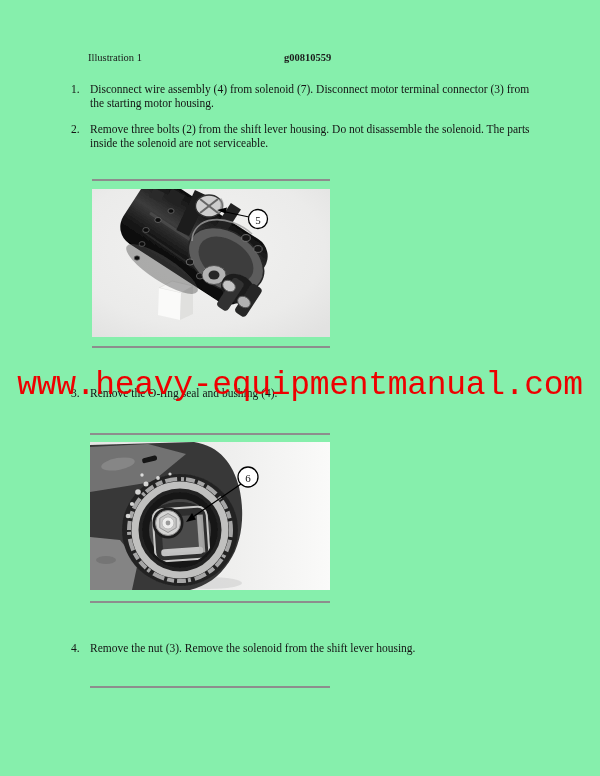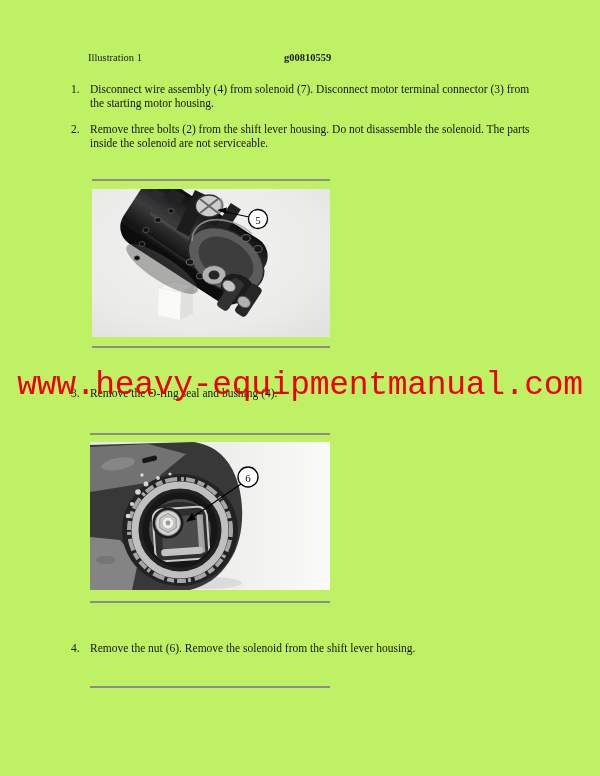--- a/index.html
+++ b/index.html
@@ -6,21 +6,21 @@
   html,body { background:#ffffff; }
   body {
     width:600px; height:776px;
     font-family:"Liberation Serif", serif;
     color:#151515;
     position:relative;
   }
   .page {
     position:absolute; left:0; top:0;
     width:600px; height:776px;
-    background:#bef264; overflow:hidden;
+    background:#86efac; overflow:hidden;
   }
   .caption-row {
     position:absolute; left:88px; width:320px; height:13px;
     font-size:10.5px; color:#1b1b1b; white-space:nowrap;
   }
   .caption-row .code { position:absolute; left:196px; top:0;font-weight:bold; }
   .step { position:absolute; left:71px; font-size:11.5px; line-height:14px; color:#141414; }
   .step .num { position:absolute; left:0; top:0; }
   .step .txt { margin-left:19px; white-space:pre; }
   .rule { position:absolute; height:1.5px; background:#8d8d8d; }
@@ -227,20 +227,20 @@
         <text class="callout-num" x="158" y="39.5" text-anchor="middle">6</text>
       </g>
     </svg>
   </div>
 
   <div class="rule" style="top:601px;left:90px;width:240px"></div>
 
 
   <div class="step" style="top:641px">
     <span class="num">4.</span>
-    <div class="txt">Remove the nut (6). Remove the solenoid from the shift lever housing.</div>
+    <div class="txt">Remove the nut (3). Remove the solenoid from the shift lever housing.</div>
   </div>
 
   <div class="rule" style="top:686px;left:90px;width:240px"></div>
 
   <div class="watermark" style="color: rgb(238, 0, 0);">www.heavy-equipmentmanual.com</div>
 
 </div>
 
 </body></html>

